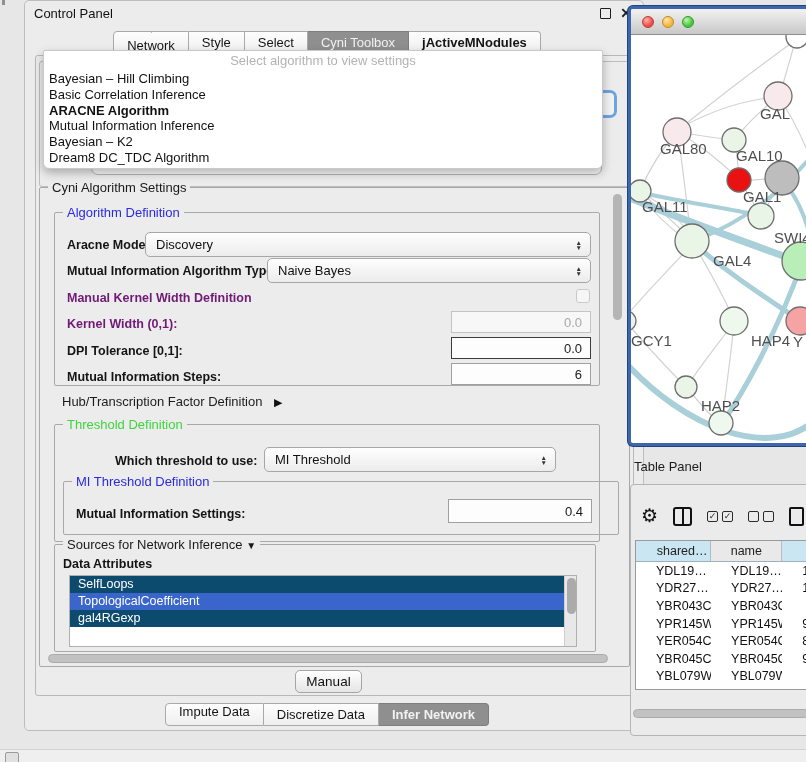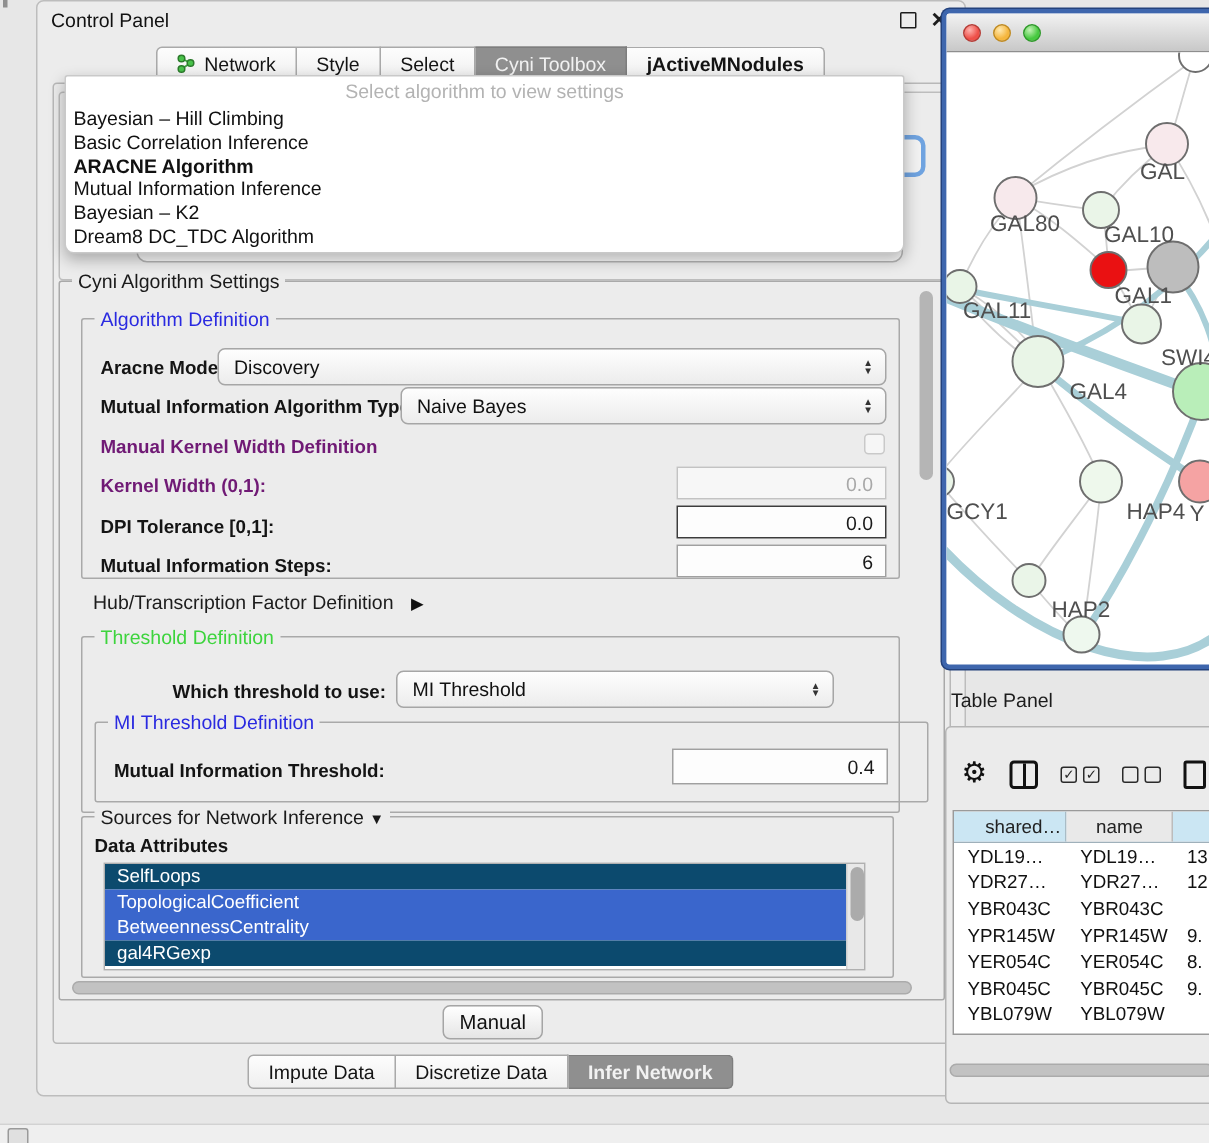--- a/index.html
+++ b/index.html
@@ -23,21 +23,21 @@
     display:flex; align-items:center; padding-left:9px; font-size:13px; color:#111; }
   .float-icon { position:absolute; right:32px; top:7px; width:11px; height:11px;
     border:1.6px solid #1c1c1c; border-radius:1px; }
   .close-icon { position:absolute; right:11px; top:4px; font-size:14px; font-weight:bold; color:#1c1c1c; }
 
   
   .tabs-row { position:absolute; left:0; right:14px; top:30px; display:flex; justify-content:center; }
   .tab { height:23px; display:flex; align-items:center; gap:5px; padding:0 13px;
     font-size:13px; color:#141414; background:linear-gradient(#fdfdfd,#efefef);
     border:1px solid #a9a9a9; border-left:none; position:relative; }
-  .tab.first { border-left:1px solid #a9a9a9; border-radius:4px 0 0 4px; }
+  .tab.first { border-left:1px solid #a9a9a9; border-radius:4px 0 0 4px;flex-direction:column; }
   .tab.last { border-radius:0 4px 4px 0;font-weight:bold; }
   .tab.selected { background:#8f8f8f; color:#f2f2f2; border-color:#7e7e7e; }
 
   
   .content-panel { position:absolute; left:10px; top:54px; width:599px; height:641px;
     border:1px solid #b8b8b8; border-radius:3px; background:#ececec; }
 
   
   .hidden-group { position:absolute; left:14px; top:60px; width:591px; height:126px;
     border:1px solid #bdbdbd; border-radius:3px; }
@@ -125,21 +125,21 @@
   .page-icon { width:15px; height:19px; border:2px solid #111; border-radius:2px; }
 
   .tp-table { position:absolute; left:4px; top:55px; width:180px; height:150px;
     border:1px solid #9a9a9a; background:#fff; overflow:hidden; font-size:12.5px; }
   .tp-header { display:flex; height:21px; border-bottom:1px solid #9fb0ba; }
   .tp-hcell { display:flex; align-items:center; justify-content:center; color:#222;
     border-right:1px solid #a9bcc6; }
   .tp-hcell.blue { background:#cbe6f3; }
   .tp-hcell.gray { background:#e9e9e9; border-right-color:#bcbcbc; }
   .tp-row { display:flex; height:17.6px; }
-  .tp-cell { display:flex; align-items:center; padding-left:9px; color:#111; white-space:nowrap; overflow:hidden; }
+  .tp-cell { display:flex; align-items:center; padding-left:20px; color:#111; white-space:nowrap; overflow:hidden; }
   .tp-hsb { position:absolute; left:2px; top:223px; width:178px; height:11px; }
 
   
   .bottom-strip { position:absolute; left:0; top:749px; width:806px; height:13px;
     background:#efefef; border-top:1px solid #d2d2d2; }
   .corner-icon { position:absolute; left:5px; top:752px; width:14px; height:12px;
     background:#e0e0e0; border:1px solid #9a9a9a; border-radius:2px; }
   .tl-tick { position:absolute; left:2px; top:0; width:3px; height:5px; background:#909090; }
   .hub-arrow { display:inline-block; margin-left:8px; font-size:11px; color:#111; }
 </style>
@@ -259,38 +259,37 @@
       <div class="combo" style="left:209px; top:22px; width:292px;">
         <span>MI Threshold</span>
         <span class="spinner">
             <span>▲</span>
             <span>▼</span>
           </span>
       </div>
 
       <div class="fieldset" style="left:8px; top:56px; width:556px; height:54px;">
         <span class="legend blue">MI Threshold Definition</span>
-        <span class="lbl" style="left:12px; top:25px;">Mutual Information Threshold:</span>
+        <span class="lbl" style="left:12px; top:25px;">Mutual Information Settings:</span>
         <div class="tfield" style="left:384px; top:17px; width:144px; height:24px;">
           <span>0.4</span>
         </div>
       </div>
     </div>
 
     <div class="fieldset" style="left:14px; top:356px; width:542px; height:108px;">
       <span class="legend">
         <span>Sources for Network Inference</span>
         <span style="font-size:10px;">▼</span>
       </span>
       <span class="lbl" style="left:8px; top:12px; font-size:12.5px;">Data Attributes</span>
       <div class="attr-list" style="left:14px; top:30px; width:508px; height:72px;">
         <div id="attr-items">
             <div class="attr-item" style="background: #0c4a6e;">SelfLoops</div>
             <div class="attr-item" style="background: rgb(58, 102, 204);">TopologicalCoefficient</div>
-            <div class="attr-item" style="background: rgb(58, 102, 204);">BetweennessCentrality</div>
             <div class="attr-item" style="background: #0c4a6e;">gal4RGexp</div>
           </div>
         <div class="attr-sb">
           <div class="attr-sb-thumb"></div>
         </div>
       </div>
     </div>
 
     <div style="position:absolute; left:8px; top:466px; width:562px; height:11px;">
       <div class="hsb-thumb" style="left:0; top:0; width:560px;"></div>

